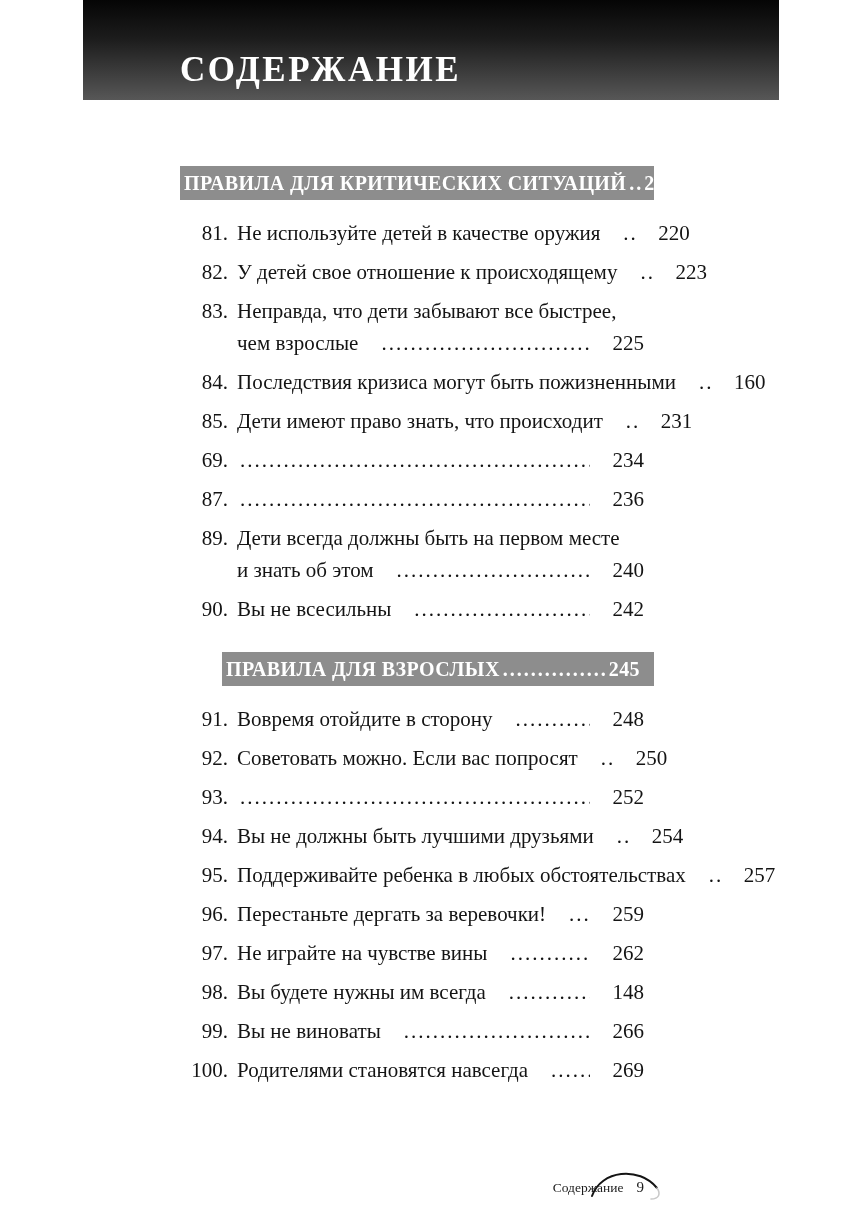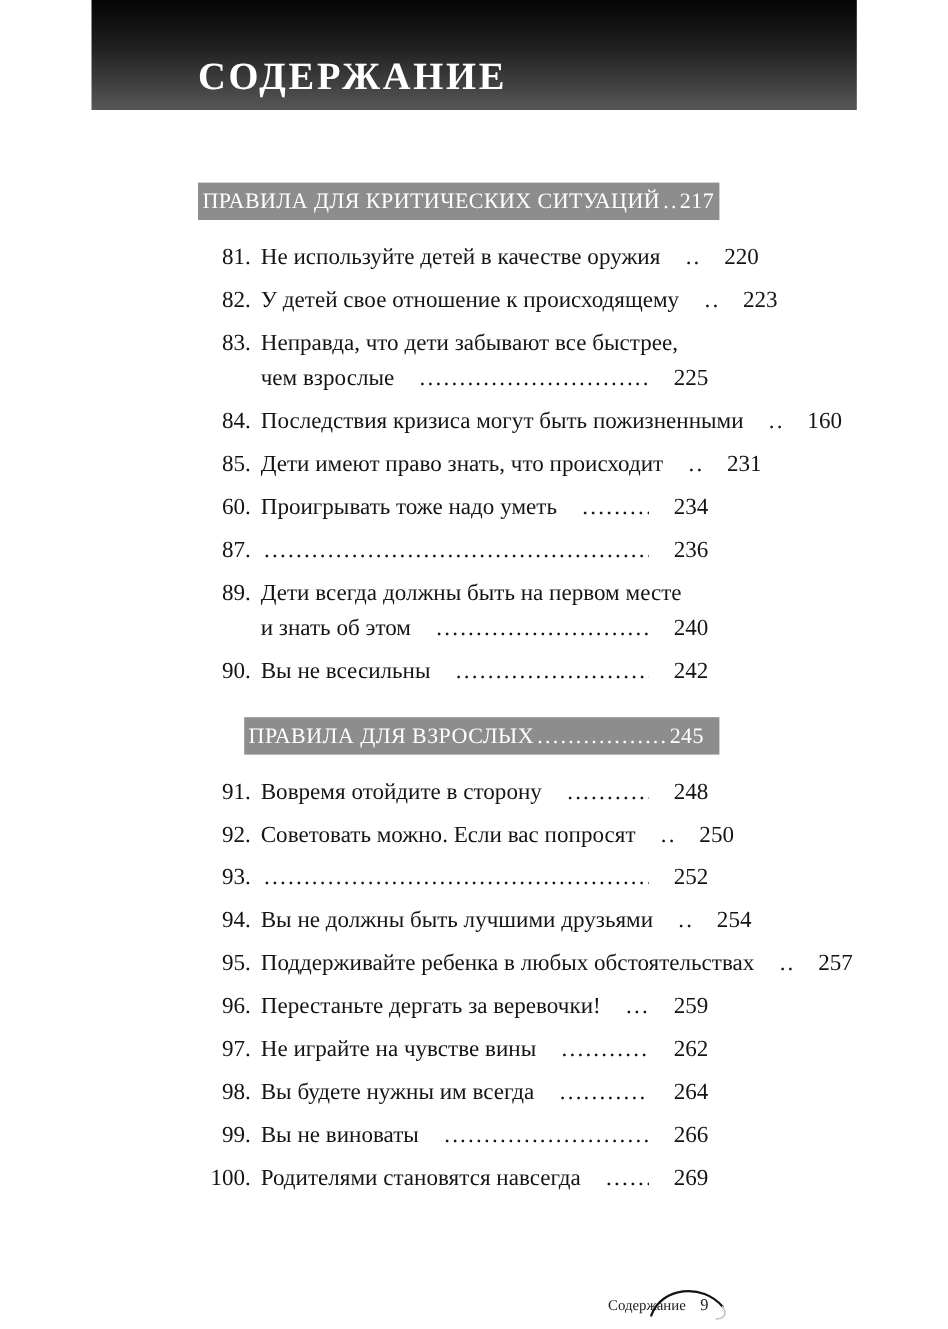--- a/index.html
+++ b/index.html
@@ -28,21 +28,21 @@
     font-weight: bold;
     letter-spacing: 2.5px;
   }
 
   
   .toc { margin: 66px 135px 0 97px; color: #111; }
 
   .section-bar {
     background: #8d8d8d;
     color: #ffffff;
-    font-weight: normal;
+    font-weight: bold;
     font-size: 20px;
     height: 34px;
     display: flex;
     align-items: center;
     padding: 0 14px 0 4px;
     margin: 0 -10px 17px 0;
     letter-spacing: 0.4px;
   }
   .section-bar + * { }
   .toc .section-bar:not(:first-child) { margin-top: 27px; margin-left: 42px; }
@@ -158,24 +158,23 @@
         <span class="num">85.</span>
         <div class="body">
           <div class="line lastline">
             <span class="txt">Дети имеют право знать, что происходит</span>
             <span class="dots"></span>
             <span class="pagenum">231</span>
           </div>
         </div>
       </div>
       <div class="entry">
-        <span class="num">60.</span>
-        <div class="body">
-          <div class="line lastline">
-            <span class="txt">Проигрывать тоже надо уметь</span>
+        <span class="num">69.</span>
+        <div class="body">
+          <div class="line lastline">
             <span class="dots"></span>
             <span class="pagenum">234</span>
           </div>
         </div>
       </div>
       <div class="entry">
         <span class="num">87.</span>
         <div class="body">
           <div class="line lastline">
             <span class="dots"></span>
@@ -277,21 +276,21 @@
             <span class="pagenum">262</span>
           </div>
         </div>
       </div>
       <div class="entry">
         <span class="num">98.</span>
         <div class="body">
           <div class="line lastline">
             <span class="txt">Вы будете нужны им всегда</span>
             <span class="dots"></span>
-            <span class="pagenum">264</span>
+            <span class="pagenum">148</span>
           </div>
         </div>
       </div>
       <div class="entry">
         <span class="num">99.</span>
         <div class="body">
           <div class="line lastline">
             <span class="txt">Вы не виноваты</span>
             <span class="dots"></span>
             <span class="pagenum">266</span>

